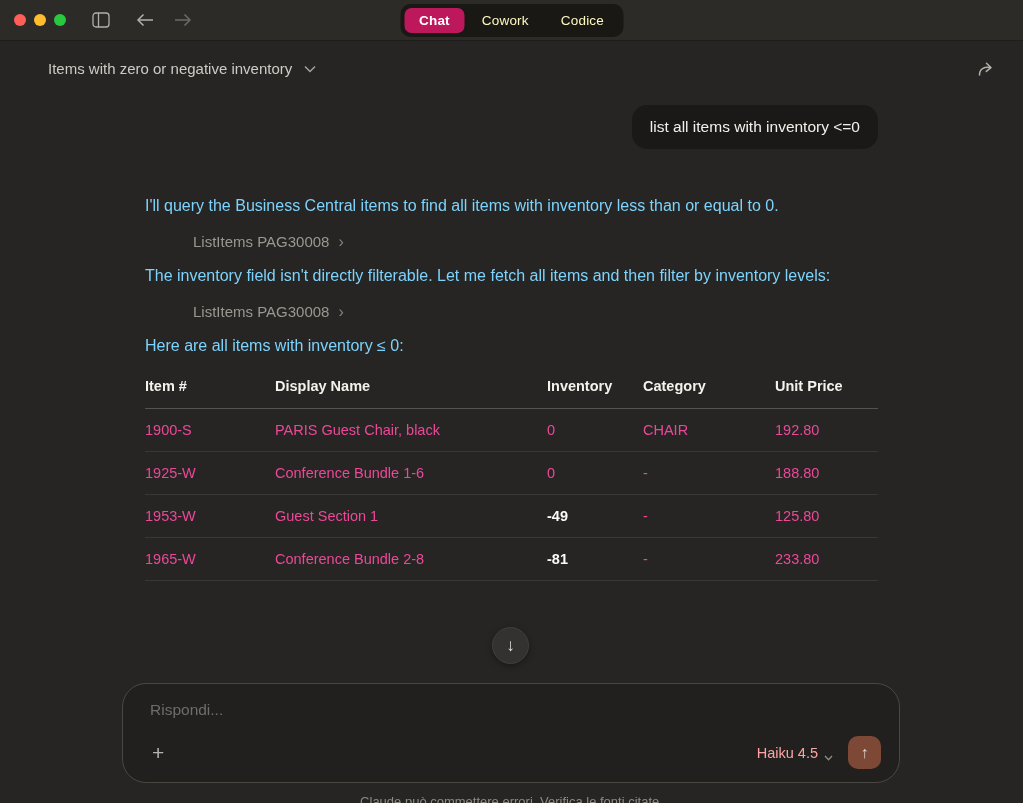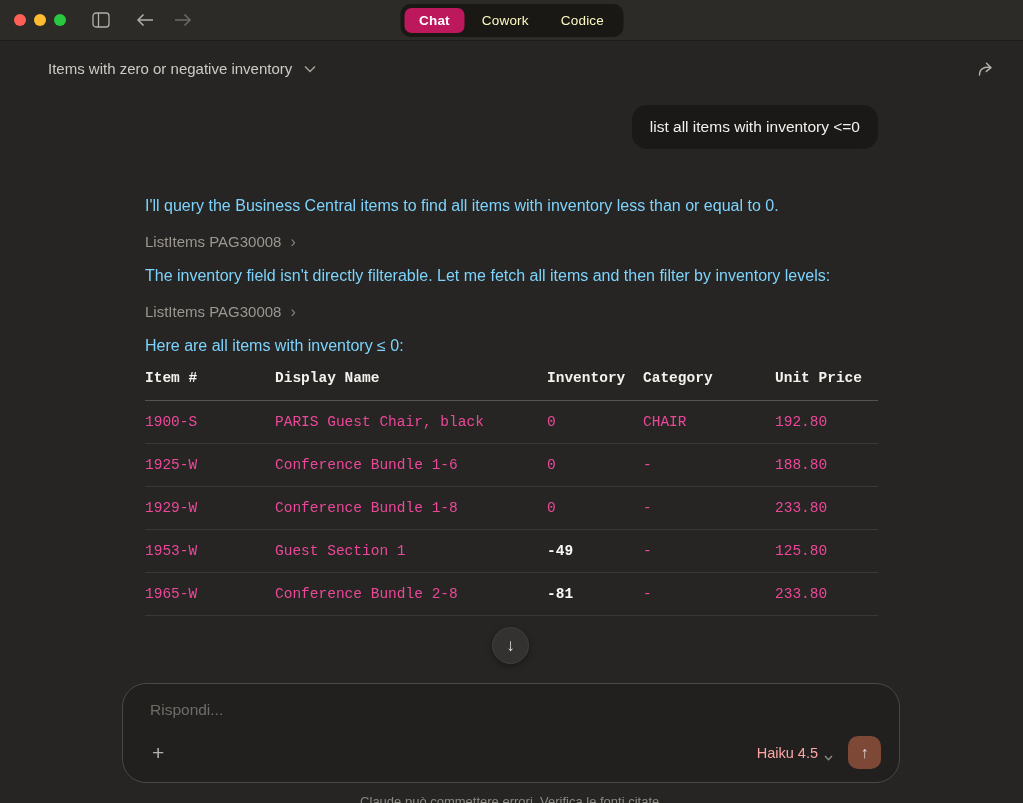--- a/index.html
+++ b/index.html
@@ -48,25 +48,25 @@
   .col { width:733px; margin:0 auto; }
   .bubble-row { display:flex; justify-content:flex-end; margin-top:9px; }
   .bubble {
     background:#1a1917; border-radius:15px; padding:13px 18px;
     font-size:15.5px; color:#f2f0eb;
   }
   .para { margin-top:15px; font-size:16px; line-height:21px; color:#7dd3fc; }
   .para.first { margin-top:46px; }
   .tool {
     margin-top:17px; display:flex; align-items:flex-end; gap:9px;
-    font-size:15px; color:#9b9791; cursor:pointer; width:fit-content;
+    font-size:15px; color:#9b9791; cursor:pointer; width:fit-content;margin-left:48px;
   }
   .tool .chev { font-size:16px; color:#85827c; line-height:1; }
   
-  table { width:733px; border-collapse:collapse; table-layout:fixed; margin-top:14px;font-family:Liberation Mono, monospace; }
+  table { width:733px; border-collapse:collapse; table-layout:fixed; margin-top:22px; }
   th {
     text-align:left; font-weight:bold; font-size:14.5px; color:#f4f2ec;
     padding:0 0 14px 0; border-bottom:1px solid #55534d;
   }
   td {
     font-size:14.5px; color:#ec4899; padding:13px 0;
     border-bottom:1px solid #393834;
     white-space:nowrap; overflow:hidden;
   }
   td.neg { font-weight:bold; color:#fbfaf7; }
@@ -199,27 +199,20 @@
           <td>0</td>
           <td>CHAIR</td>
           <td>192.80</td>
         </tr>
         <tr>
           <td>1925-W</td>
           <td>Conference Bundle 1-6</td>
           <td>0</td>
           <td>-</td>
           <td>188.80</td>
-        </tr>
-        <tr>
-          <td>1929-W</td>
-          <td>Conference Bundle 1-8</td>
-          <td>0</td>
-          <td>-</td>
-          <td>233.80</td>
         </tr>
         <tr>
           <td>1953-W</td>
           <td>Guest Section 1</td>
           <td class="neg">-49</td>
           <td>-</td>
           <td>125.80</td>
         </tr>
         <tr>
           <td>1965-W</td>

